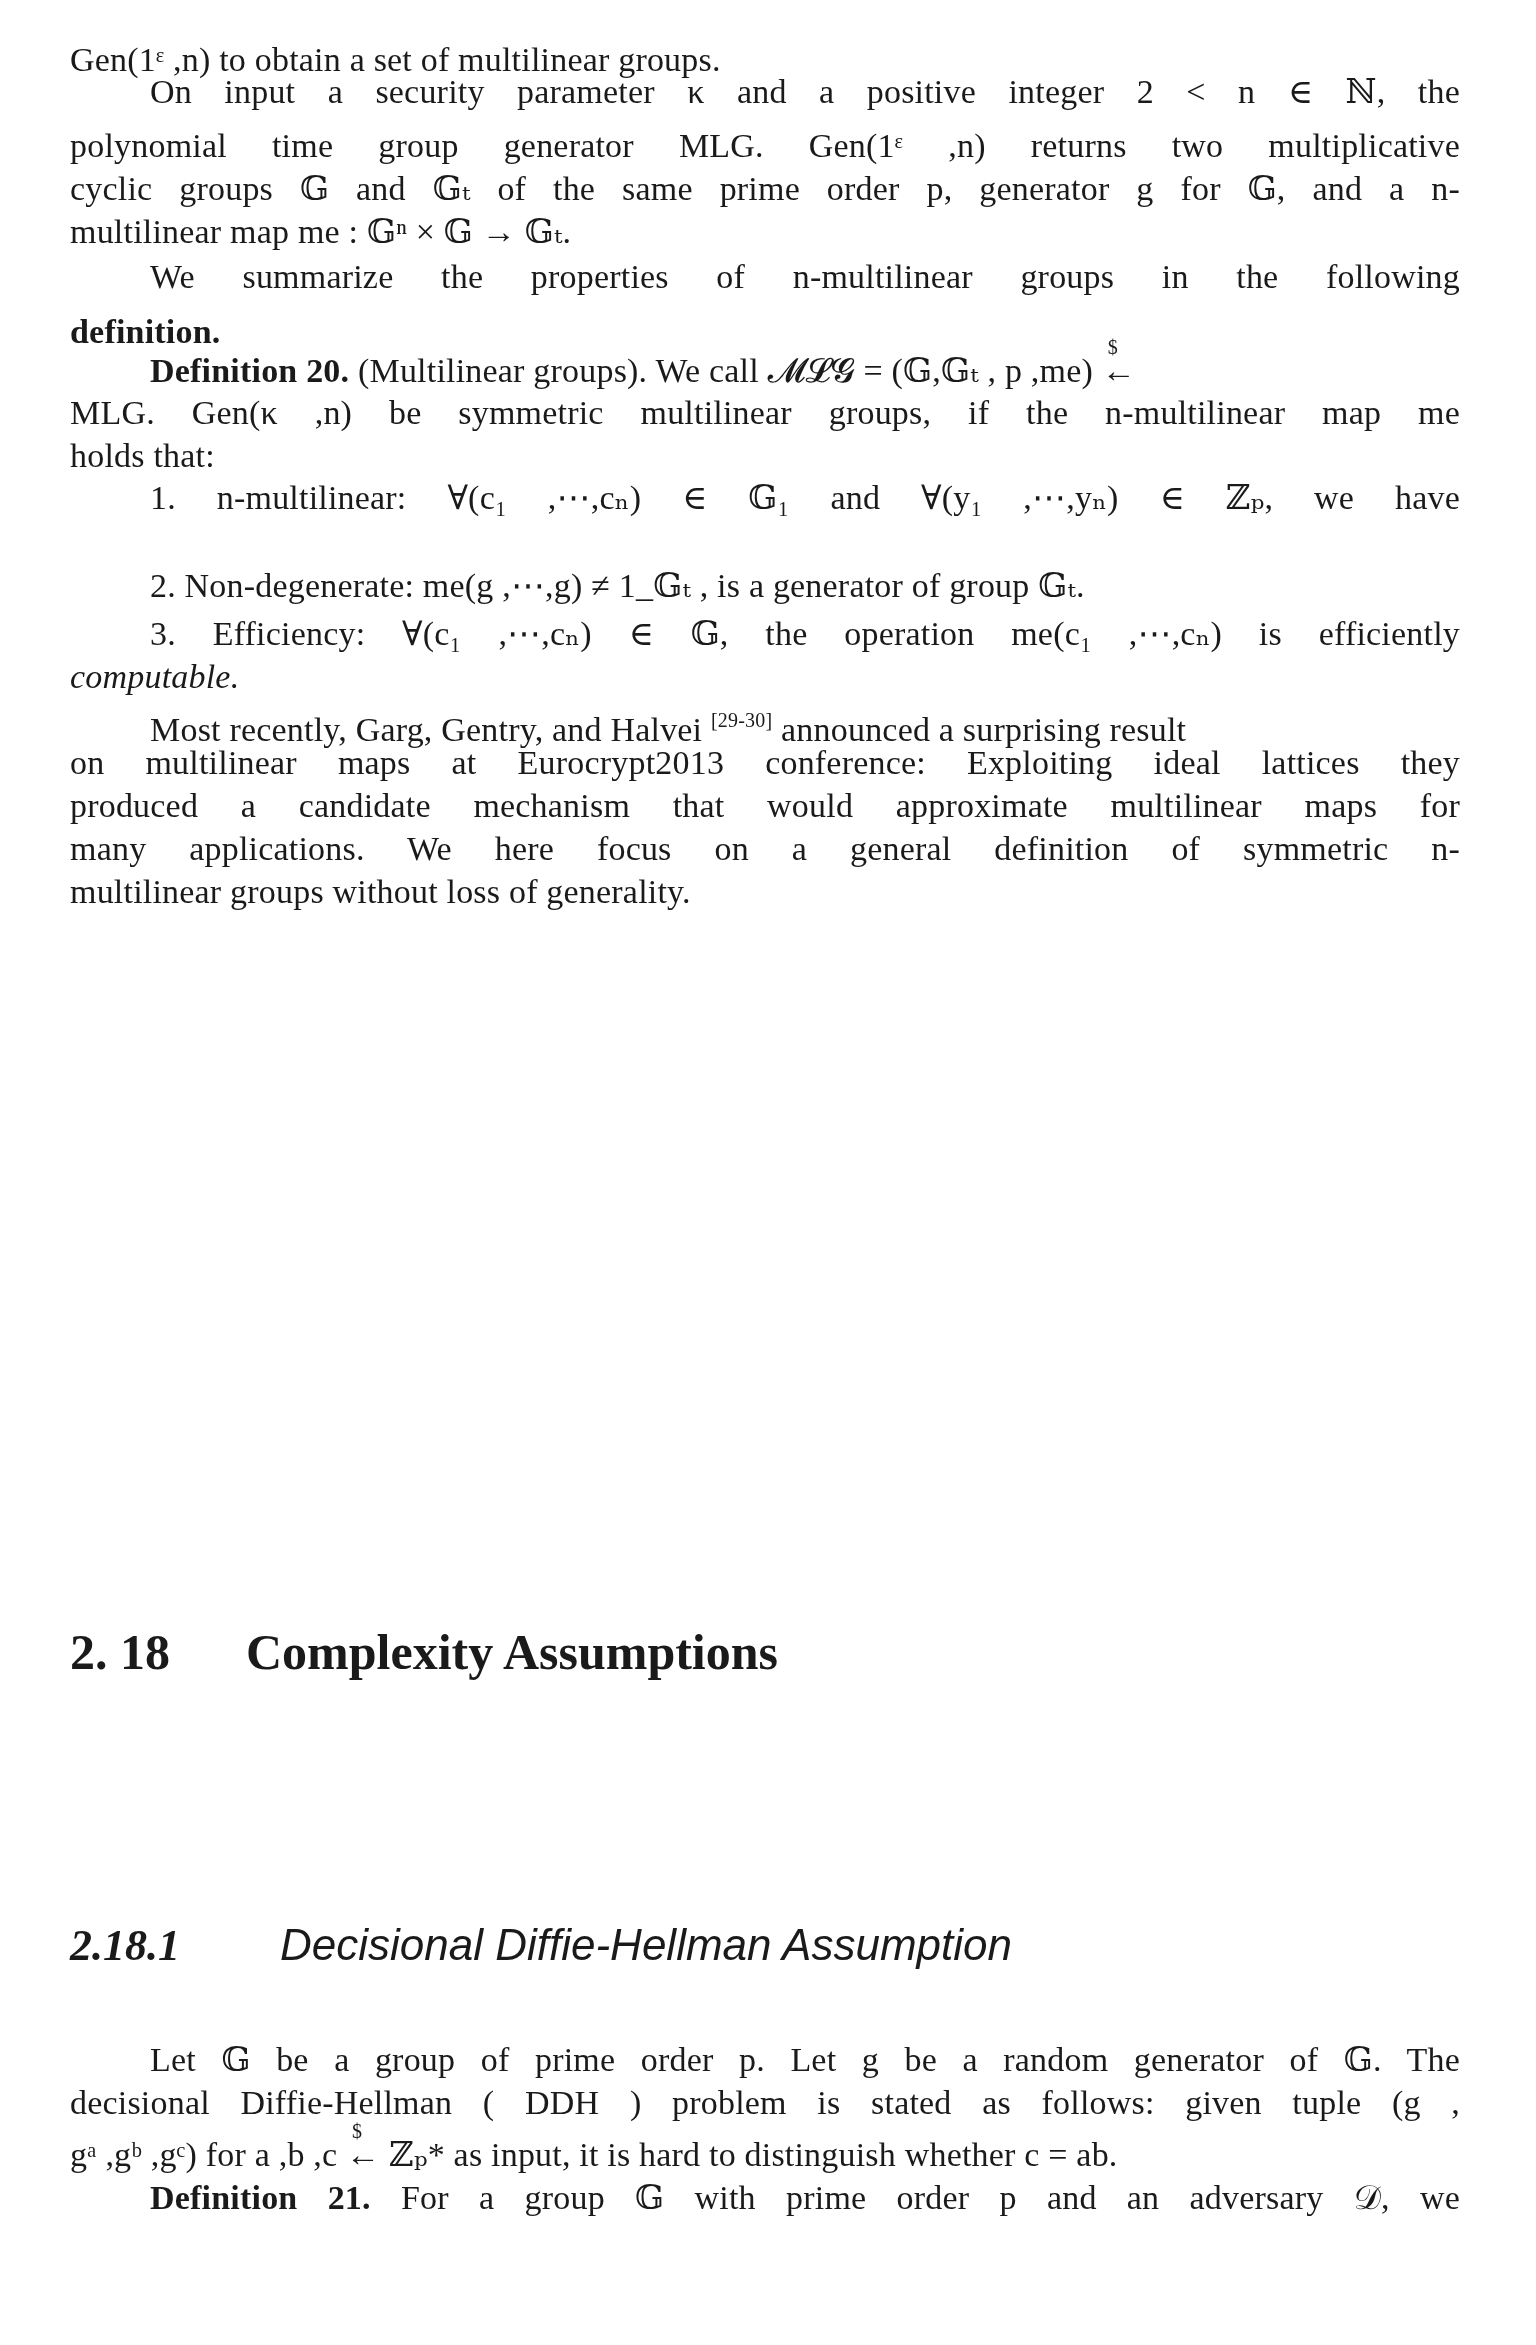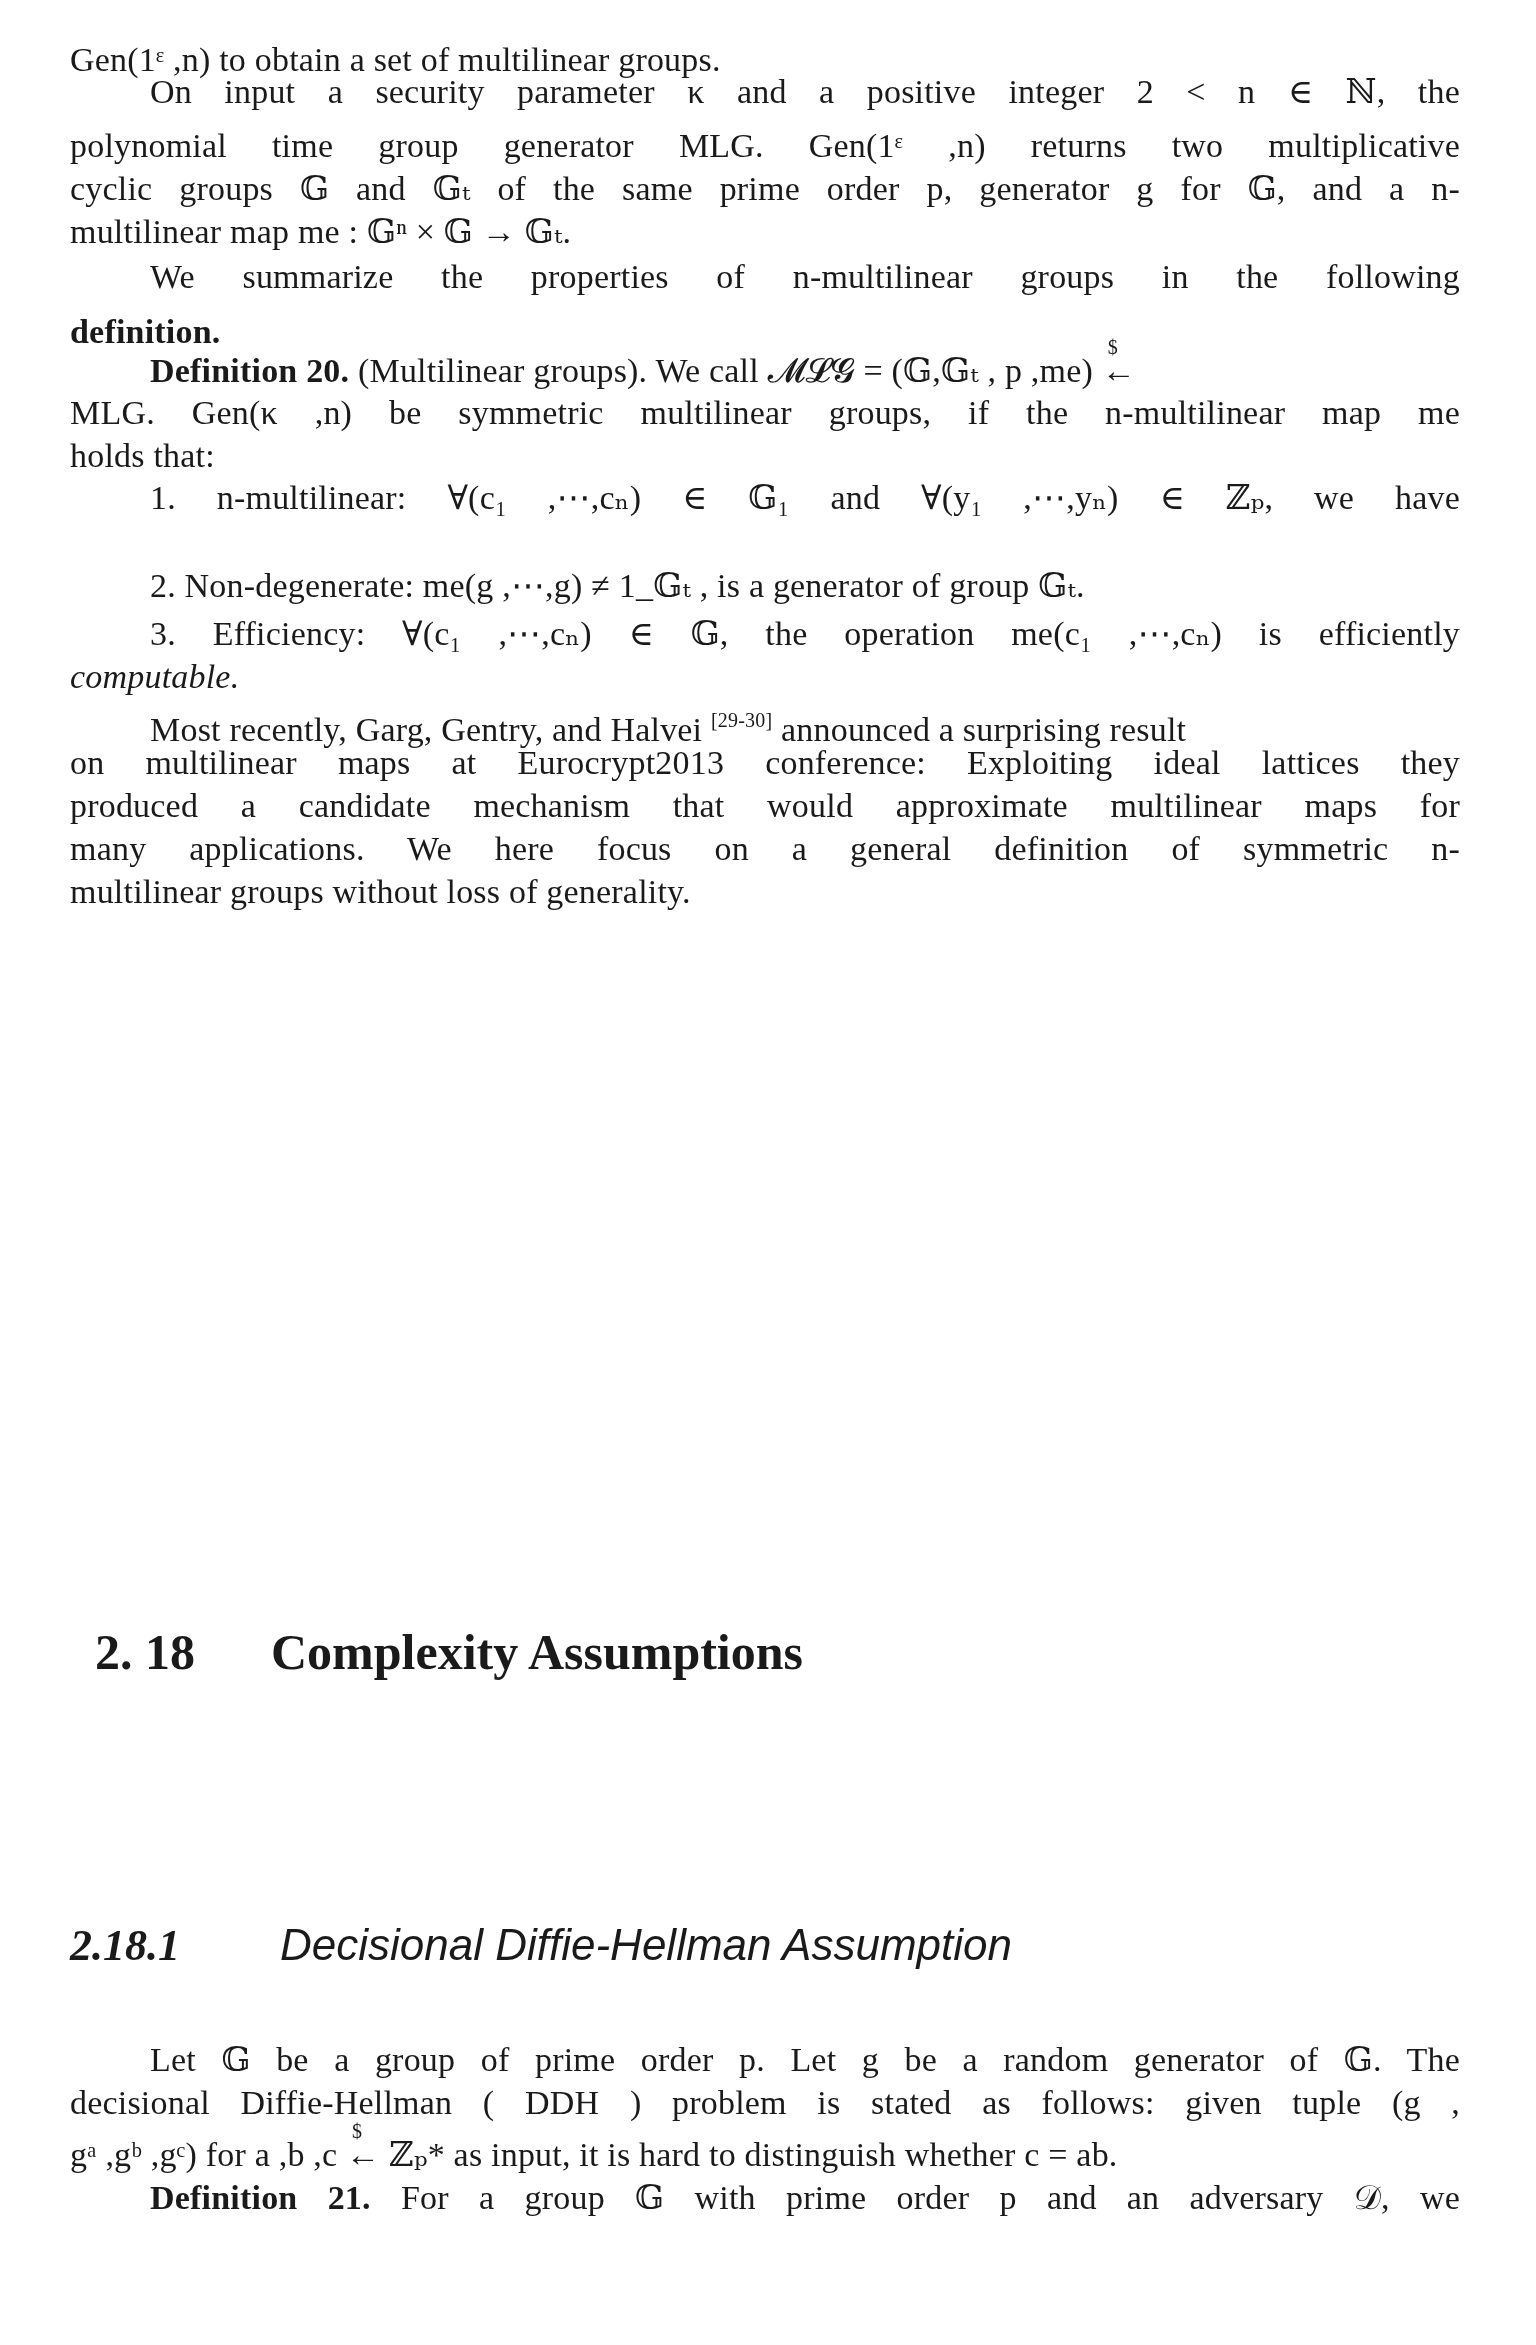--- a/index.html
+++ b/index.html
@@ -18,21 +18,21 @@
   .indent { left: 150px; width: 1310px; }
   .b { font-weight: bold; }
   .ref { font-size: 20px; vertical-align: 14px; }
   .dollar-arrow { display: inline-block; position: relative; }
   .dollar-arrow .dol { position: absolute; left: 6px; top: -24px; font-size: 20px; }
   .h2 {
     position: absolute; left: 70px; top: 1622px;
     font-family: "Liberation Serif", serif; font-weight: bold; font-size: 50px;
     line-height: 60px; white-space: nowrap;
   }
-  .h2 .num { display: inline-block; width: 176px; margin-left: 25px; }
+  .h2 .num { display: inline-block; width: 176px; }
   .h3 {
     position: absolute; left: 70px; top: 1918px;
     font-size: 44px; line-height: 54px; white-space: nowrap; font-style: italic;
   }
   .h3 .num { font-family: "Liberation Serif", serif; font-weight: bold; display: inline-block; width: 210px; }
   .h3 .title { font-family: "Liberation Sans", sans-serif; }
 </style>
 </head>
 <body>
 

